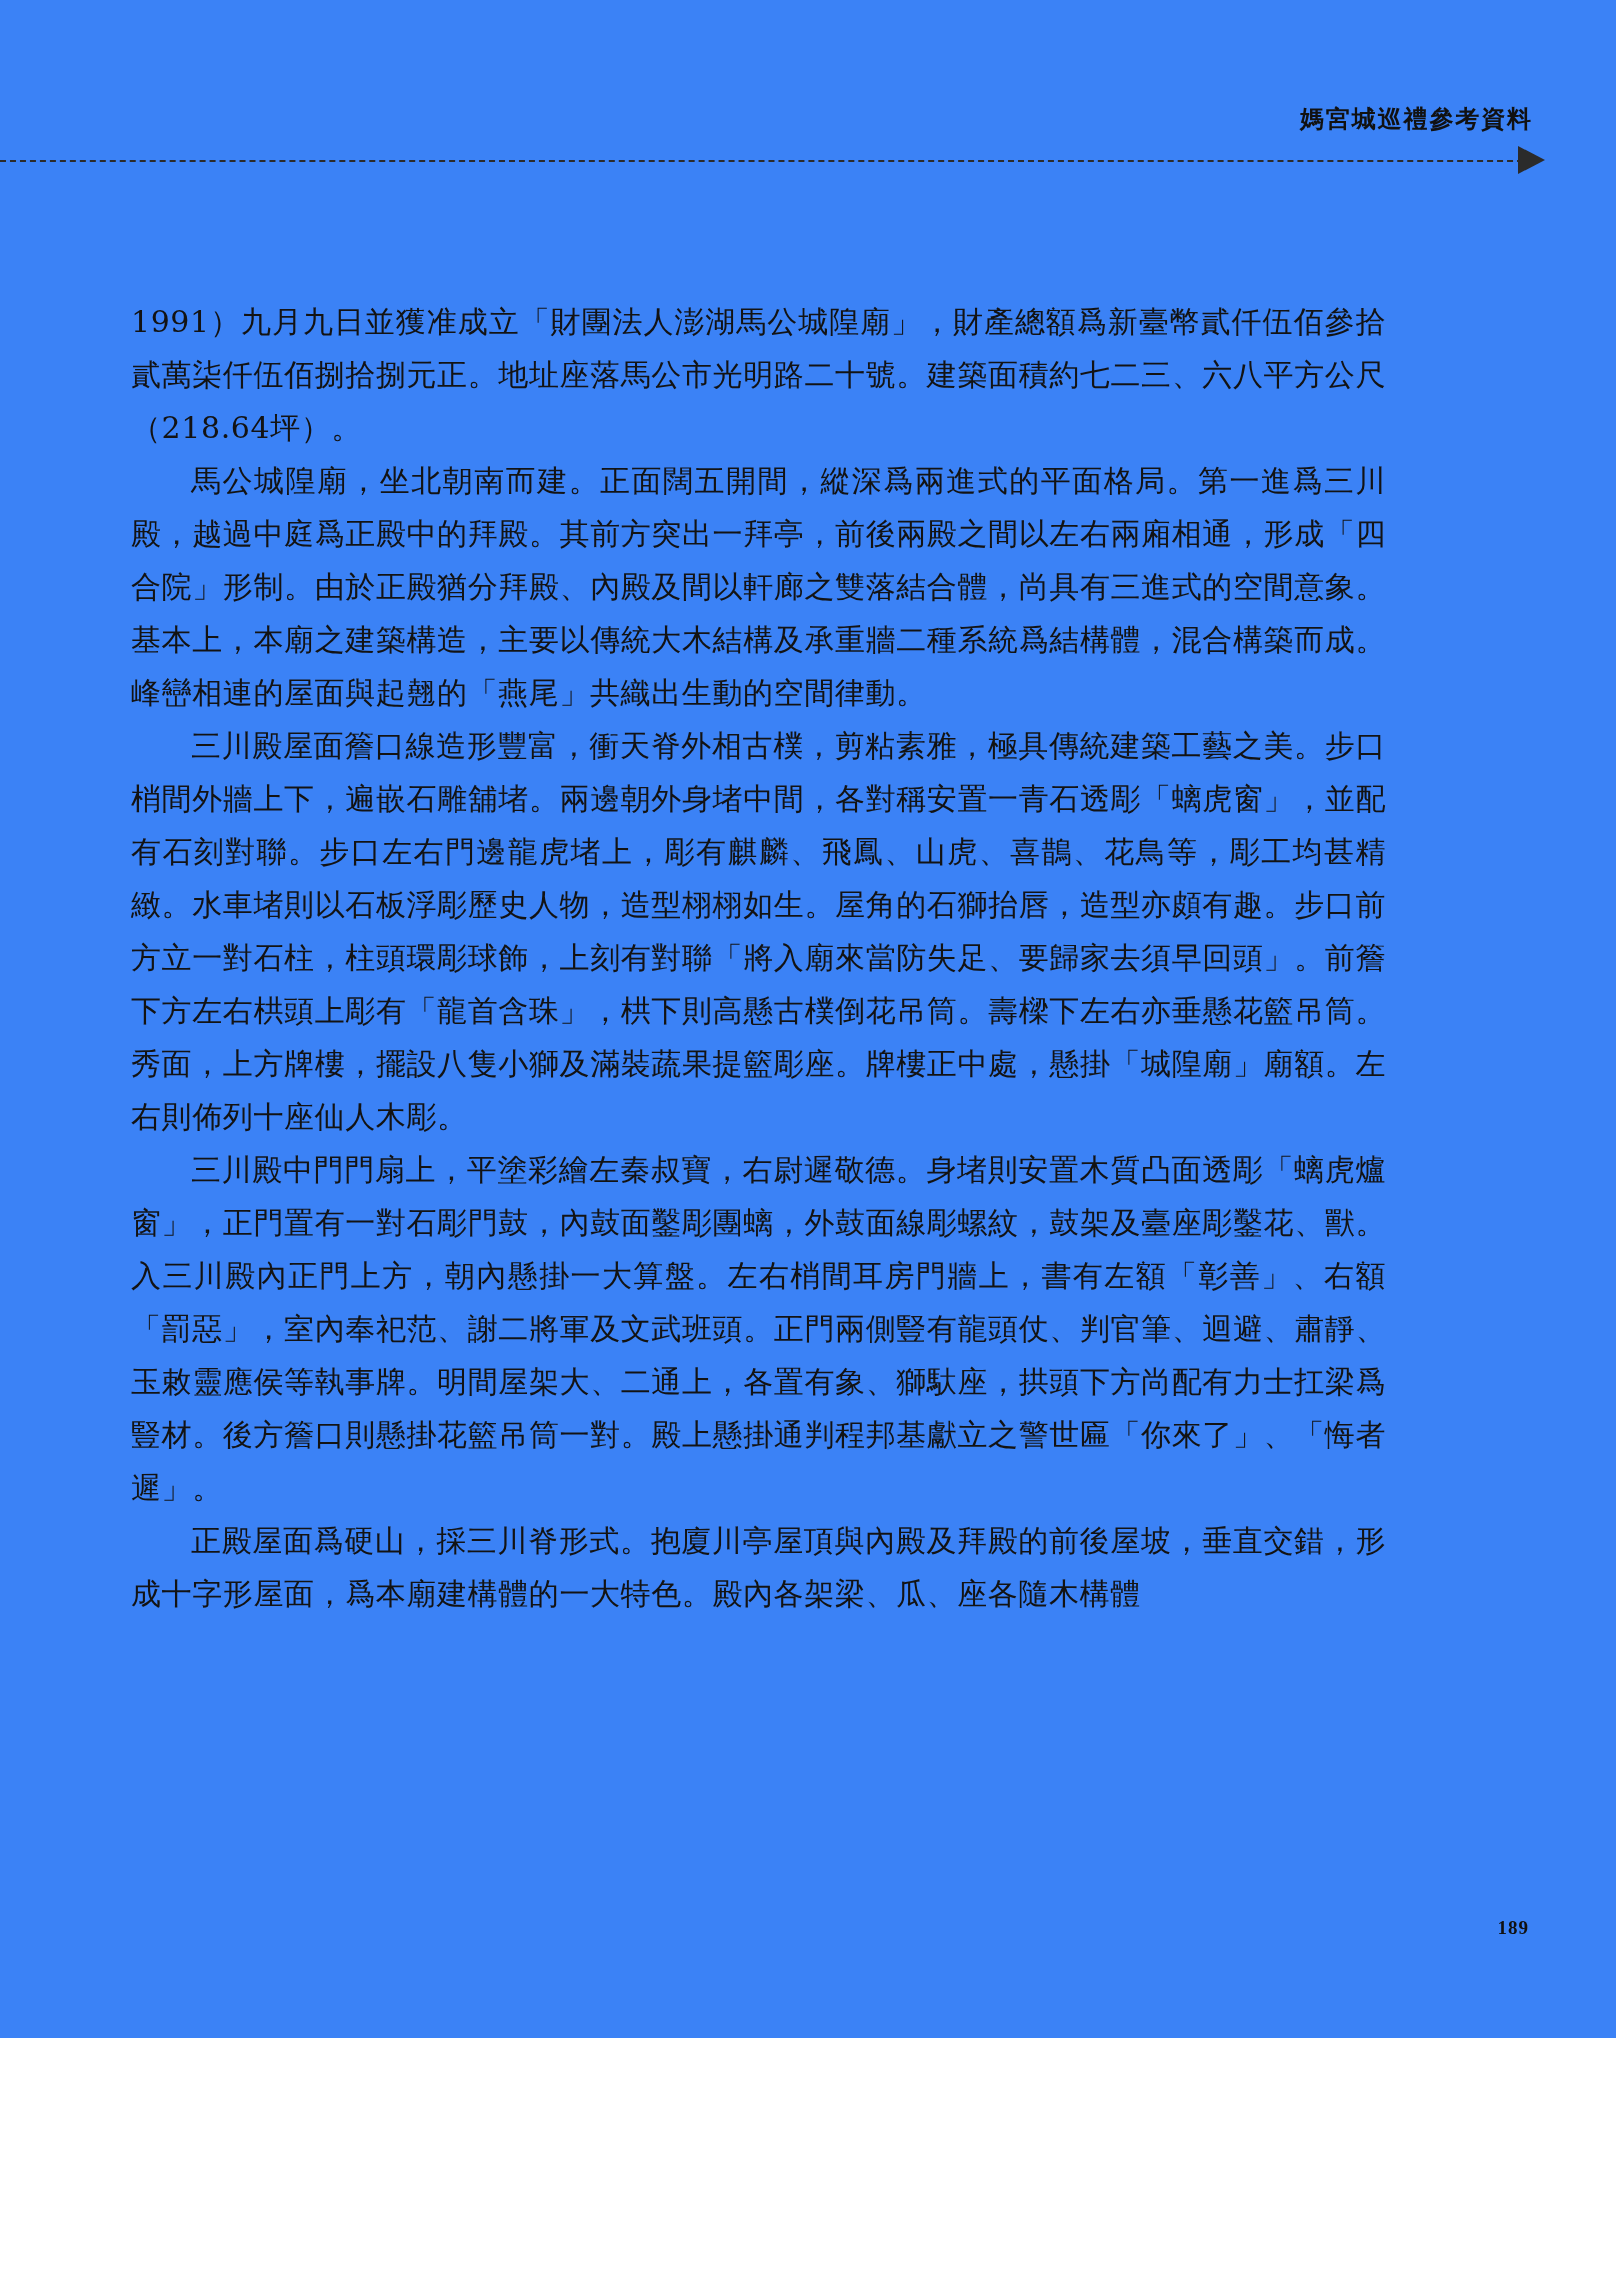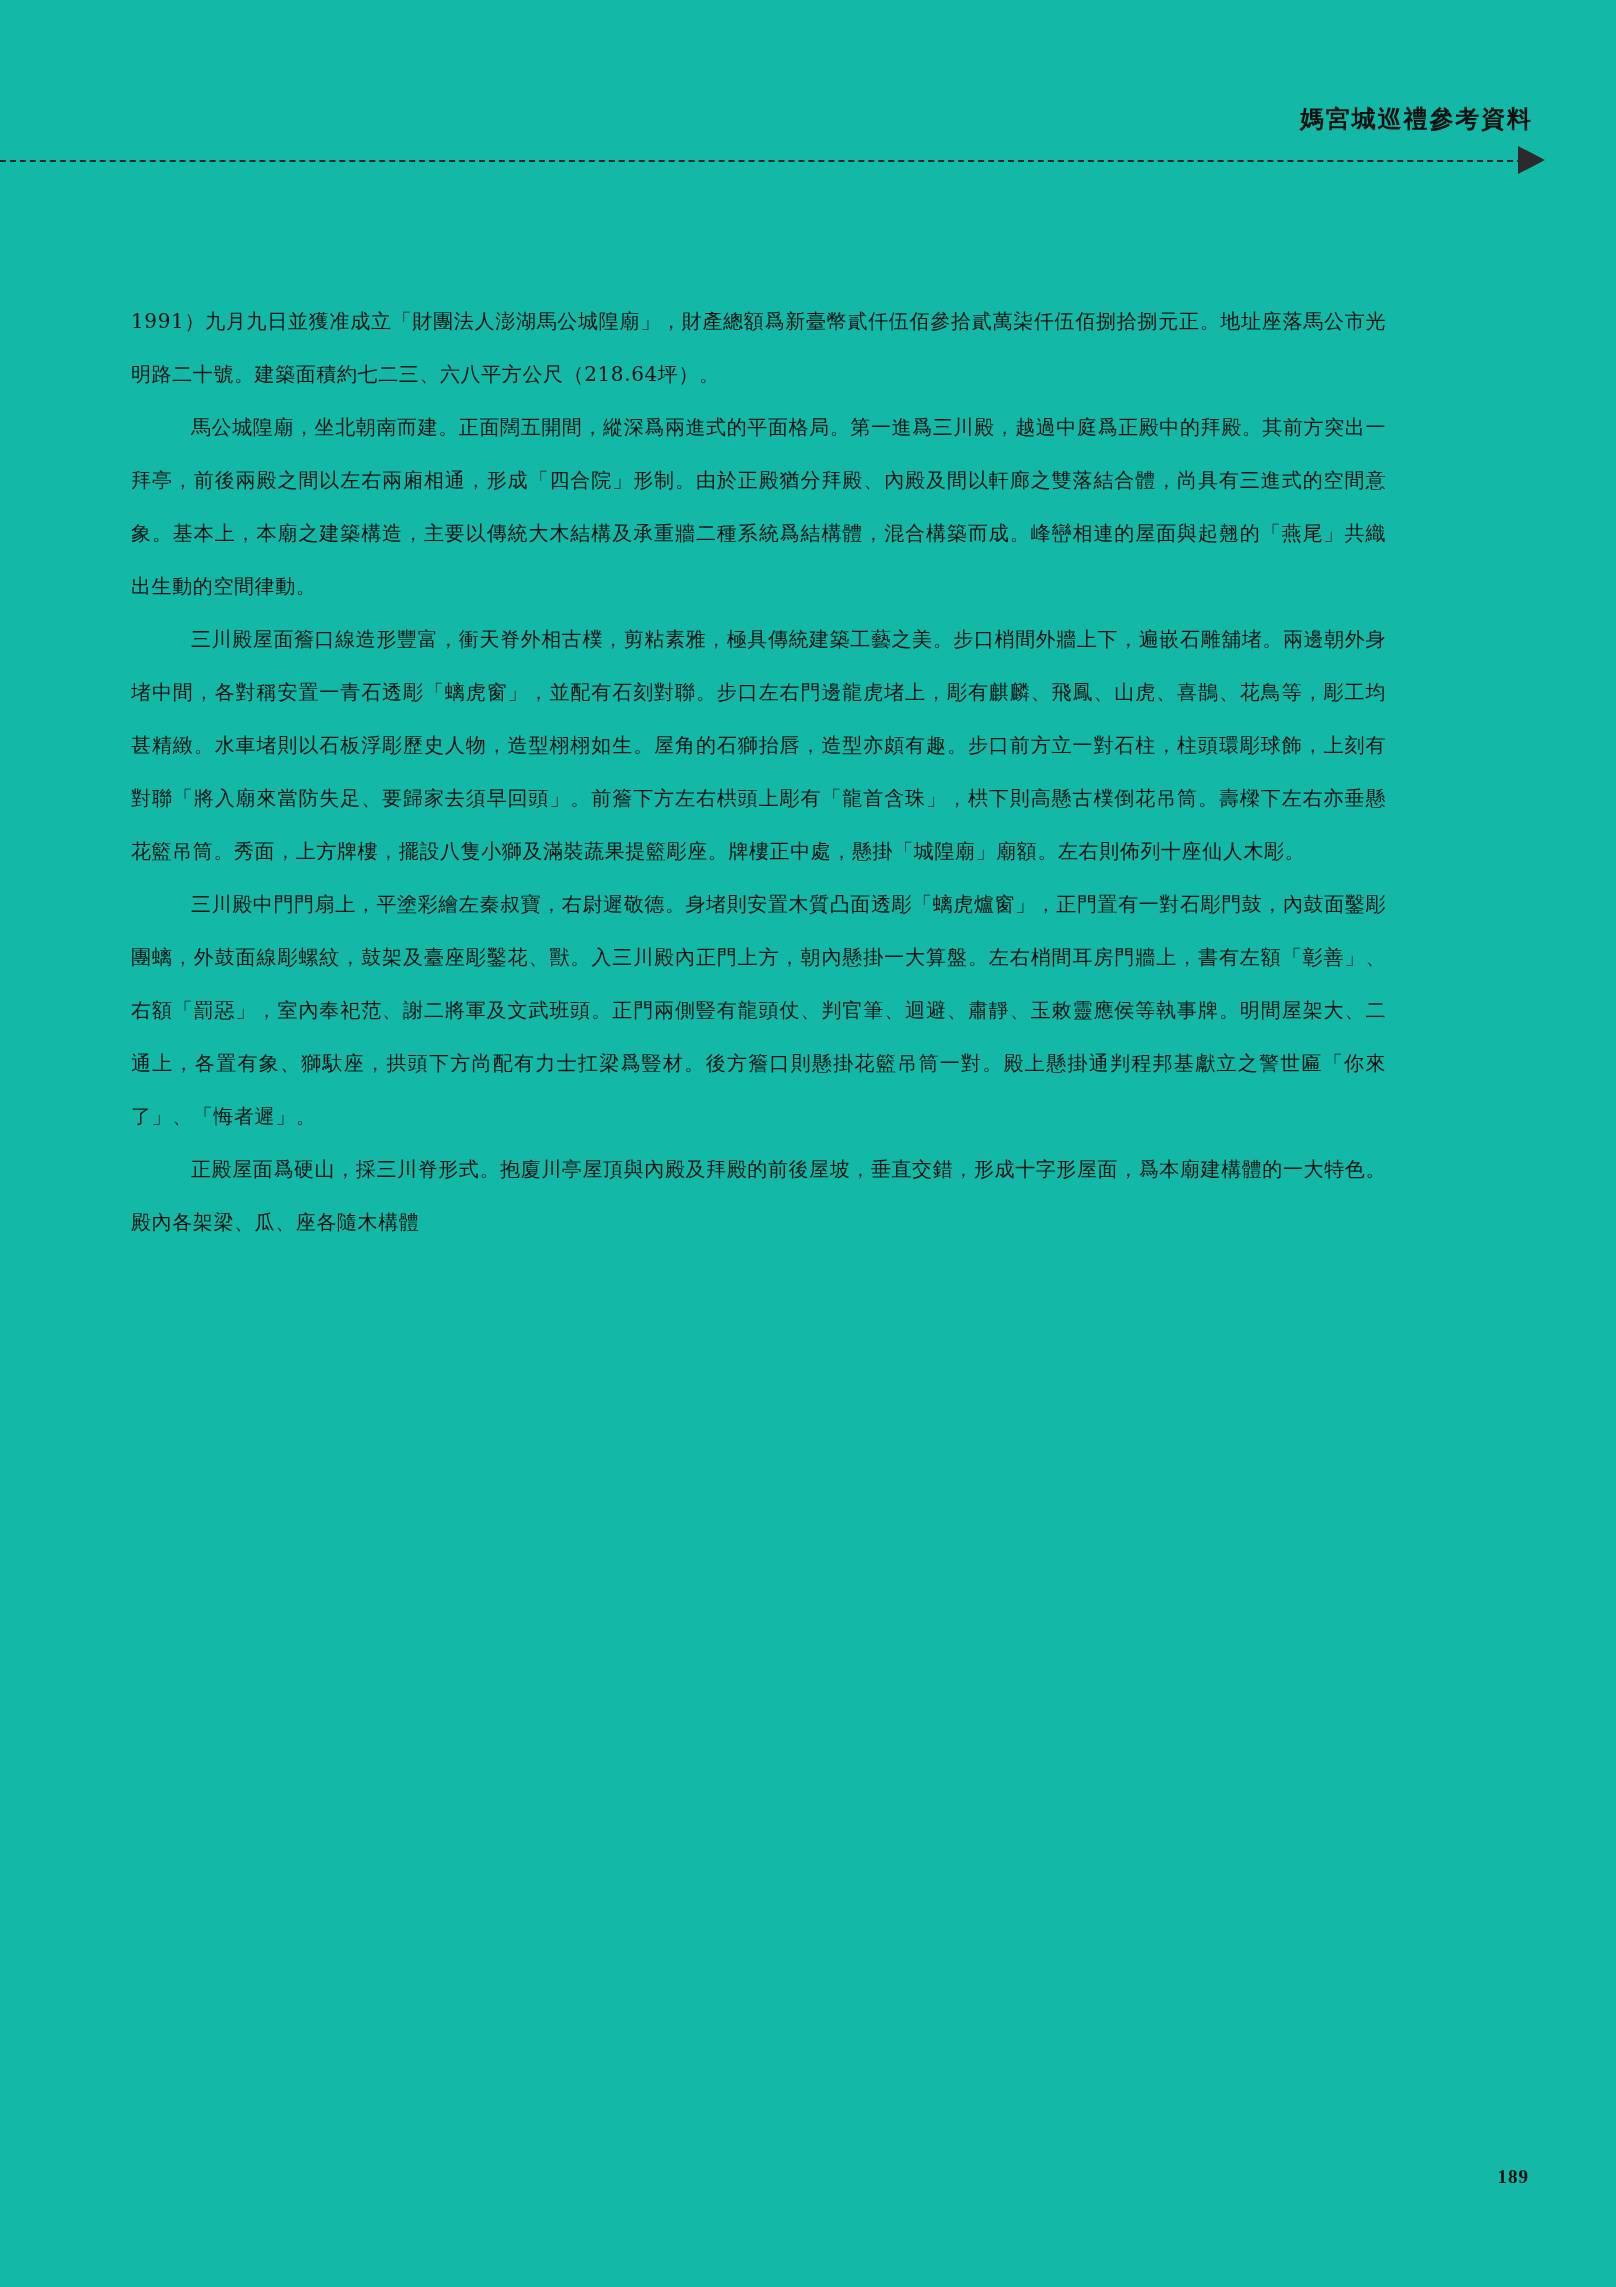--- a/index.html
+++ b/index.html
@@ -3,22 +3,22 @@
 <meta charset="utf-8">
 <style>
   html, body {
     margin: 0;
     padding: 0;
     background: #ffffff;
   }
   .page {
     position: relative;
     width: 1617px;
-    height: 2287px;
-    background: #14b8a6;
+    height: 2038px;
+    background: #3b82f6;
     font-family: "DejaVu Serif", "Liberation Serif", serif;
     color: #101010;
     overflow: hidden;
     box-sizing: border-box;
   }
 
   
   .header {
     position: absolute;
     top: 103px;
@@ -49,21 +49,21 @@
   }
 
   
   .body {
     position: absolute;
     top: 295px;
     left: 131px;
     width: 1255px;
   }
   .para {
-    font-size: 20px;
+    font-size: 30px;
     line-height: 53px;
     text-align: justify;
     text-justify: inter-ideograph;
     margin: 0 0 0 0;
     letter-spacing: 0.6px;
     color: #131313;
     font-family: "DejaVu Serif", "Liberation Serif", serif;
   }
   .para.indent {
     text-indent: 60px;

